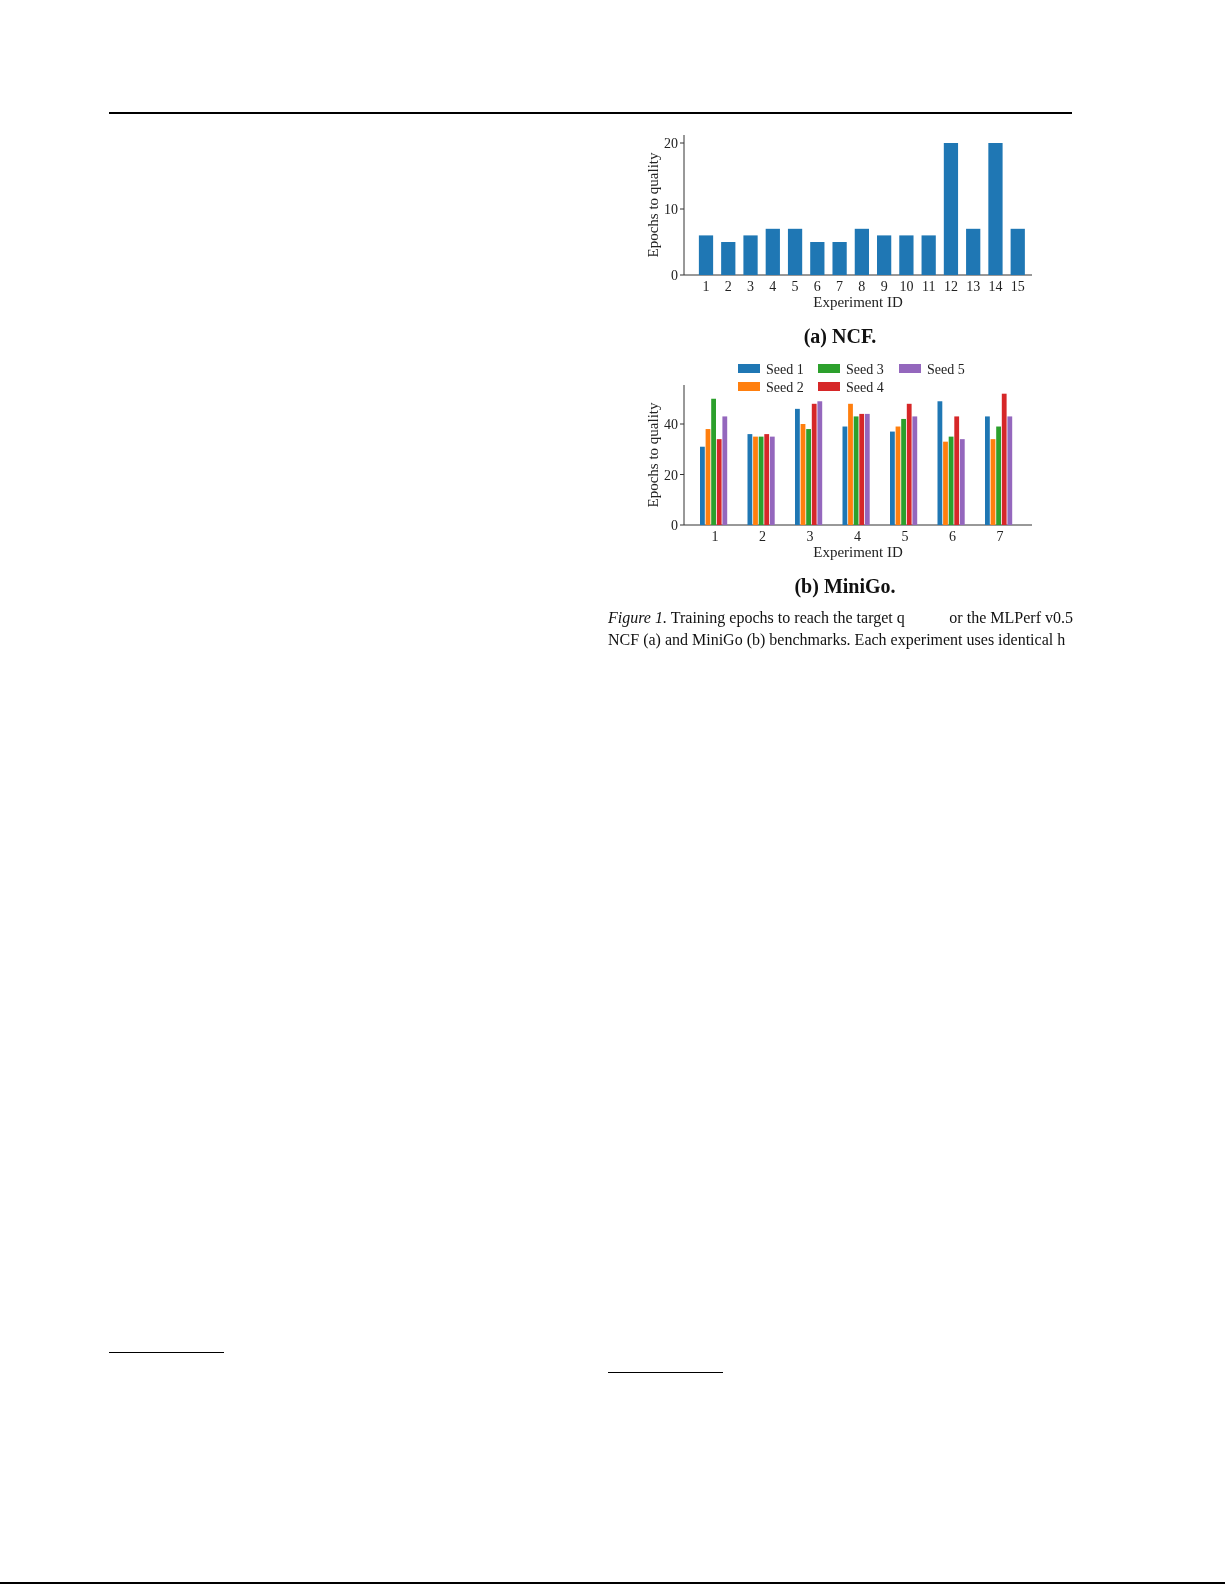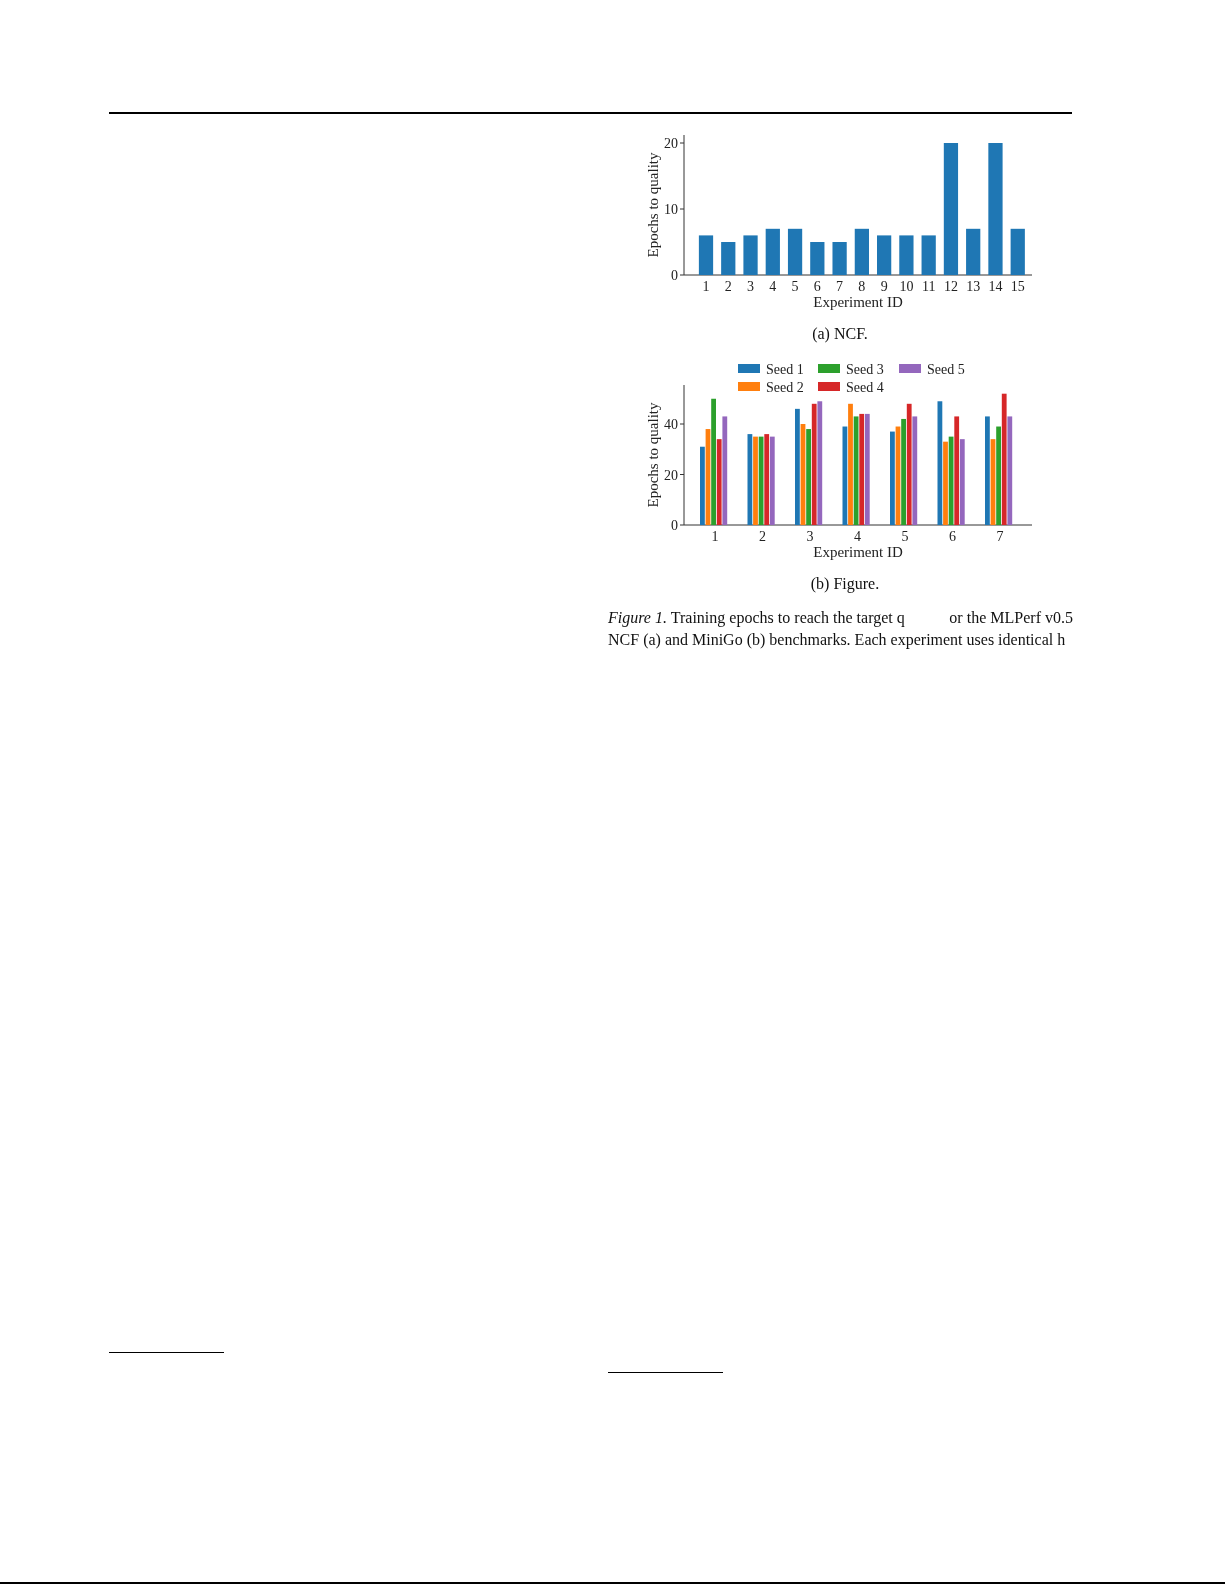--- a/index.html
+++ b/index.html
@@ -3,21 +3,21 @@
 <meta charset="utf-8">
 <style>
   html,body{margin:0;padding:0;background:#fff;}
   body{width:1225px;height:1585px;position:relative;overflow:hidden;font-family:"Liberation Serif",serif;color:#111;}
   .top-rule{position:absolute;left:109px;top:112px;width:963px;height:2px;background:#000;}
   .bottom-rule{position:absolute;left:0;top:1582px;width:1225px;height:2px;background:#000;}
   .fn-rule-left{position:absolute;left:109px;top:1352px;width:115px;height:1px;background:#000;}
   .fn-rule-right{position:absolute;left:608px;top:1372px;width:115px;height:1px;background:#000;}
   .chart{position:absolute;}
   svg text{font-family:"Liberation Serif",serif;fill:#222;}
-  .subcap{position:absolute;font-size:16px;text-align:center;width:200px;}
+  .subcap{position:absolute;font-size:20px;text-align:center;width:200px;font-weight:bold;}
   .caption{position:absolute;left:608px;top:607px;width:465px;font-size:16px;line-height:22px;text-align:justify;}
   .caption i{}
 </style>
 </head>
 <body>
 
 <div class="top-rule"></div>
 
 <svg id="chart-a" class="chart" style="left:640px;top:130px;" width="400" height="185">
     <line x1="44" y1="5" x2="44" y2="145" stroke="#333" stroke-width="1"></line>
@@ -120,19 +120,19 @@
     <text x="126" y="19" font-size="14">Seed 1</text>
     <rect x="98" y="27" width="22" height="9" fill="#ff7f0e"></rect>
     <text x="126" y="37" font-size="14">Seed 2</text>
     <rect x="178" y="9" width="22" height="9" fill="#2ca02c"></rect>
     <text x="206" y="19" font-size="14">Seed 3</text>
     <rect x="178" y="27" width="22" height="9" fill="#d62728"></rect>
     <text x="206" y="37" font-size="14">Seed 4</text>
     <rect x="259" y="9" width="22" height="9" fill="#9467bd"></rect>
     <text x="287" y="19" font-size="14">Seed 5</text>
   </svg>
-<div class="subcap" style="left:745px;top:575px;">(b) Figure.</div>
+<div class="subcap" style="left:745px;top:575px;">(b) MiniGo.</div>
 
 <div class="caption"><i>Figure 1.</i><span style="white-space:pre-wrap;margin-top:39px;"> Training epochs to reach the target q           or the MLPerf v0.5 NCF (a) and MiniGo (b) benchmarks. Each experiment uses identical h</span></div>
 
 <div class="fn-rule-left"></div>
 <div class="fn-rule-right"></div>
 <div class="bottom-rule"></div>
 
 </body></html>

